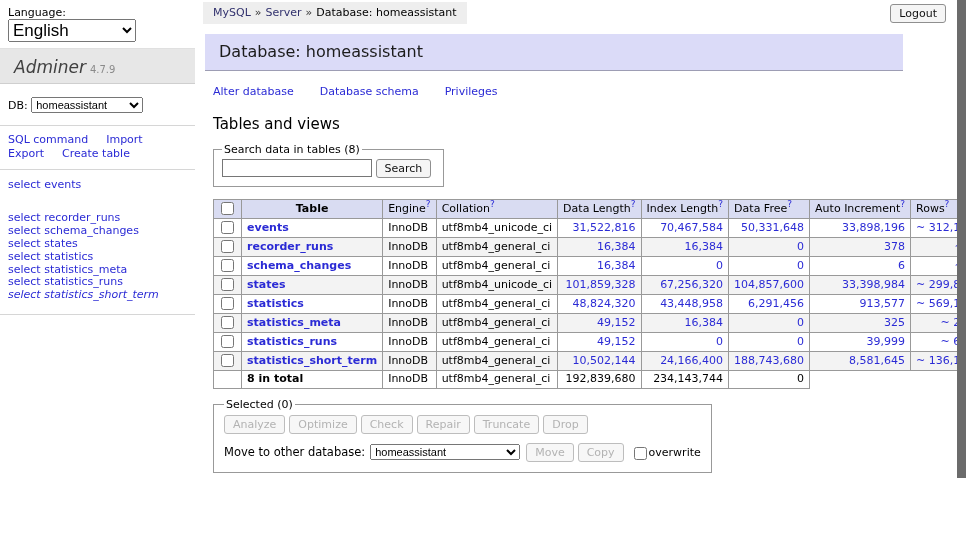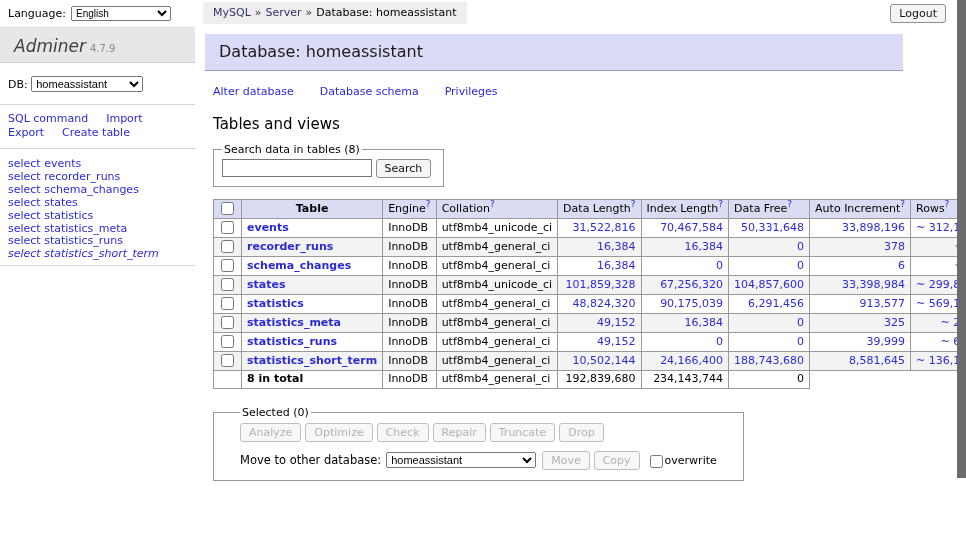--- a/index.html
+++ b/index.html
@@ -8,32 +8,32 @@
     width:966px; height:543px; position:relative; overflow:hidden;
     background:#fff; font-family:"DejaVu Sans","Liberation Sans",sans-serif;
     font-size:11px; color:#000;
   }
   a { color:#2b2bd5; text-decoration:none; cursor:pointer; }
 
   
   #sidebar { position:absolute; left:0; top:0; width:195px; height:543px; background:#fff; }
   .lang-row { padding:6px 0 6px 8px; }
   .lang-row label { margin-right:5px; }
-  .lang-row select { width:100px; font-size:10px; }
+  .lang-row select { width:128px; font-size:17px; }
   .app-head {
     background:#e7e7e7; border-bottom:1px solid #cfcfcf; border-top:1px solid #e0e0e0;
     padding:8px 0 9px 14px; height:36px;
   }
   .app-title { font-style:italic; font-size:17px; color:#404040; }
   .app-version { font-size:10px; color:#8a8a8a; margin-left:4px; }
   .db-row { padding:13px 0 12px 8px; border-bottom:1px solid #d6d6d6; }
   .db-row select { width:112px; font-size:11px; }
   .side-actions { padding:7px 0 8px 8px; border-bottom:1px solid #d6d6d6; line-height:14px; }
   .side-actions a { margin-right:18px; }
-  .side-tables { padding:9px 0 4px 8px; border-bottom:1px solid #d6d6d6; }
+  .side-tables { padding:9px 0 12px 8px; border-bottom:1px solid #d6d6d6; }
   .side-tables a { display:block; line-height:12.9px; }
 
   
   #main { position:absolute; left:195px; top:0; width:762px; height:481px; overflow:hidden; }
   #breadcrumb {
     display:inline-block; margin:2px 0 0 8px; background:#eee; padding:4px 10px 5px;
   }
   #breadcrumb a { color:#32326e; }
   #breadcrumb .crumb-sep { color:#333; margin:0 4px; }
   #logout-btn {
@@ -74,21 +74,21 @@
   td.check { text-align:center; }
   a.tbl-link { font-weight:bold; }
   td.num { text-align:right; }
   td.num a { color:#2b2bd5; }
   tbody tr.even td { background:#f3f3f3; }
   tr.total td { background:#fff; color:#000; }
   tr.total td.lbl { font-weight:bold; }
   input[type="checkbox"] { width:13px; height:13px; margin:1px 2px; vertical-align:middle; }
 
   
-  #selected-fieldset { margin-top:17px; padding:4px 26px 10px; min-width:392px; }
+  #selected-fieldset { margin-top:9px; padding:4px 10px 10px; min-width:392px; }
   .move-row { margin-top:9px; }
   .move-row label.move-label { margin-right:5px; font-size:11.5px; }
   #move-db-select { width:150px; font-size:11px; margin-right:6px; }
   .overwrite-wrap { margin-left:4px; }
 
   
   #scrollbar-track { position:absolute; right:0; top:0; width:9px; height:543px; background:#fff; }
   #scrollbar-thumb { position:absolute; right:0; top:0; width:9px; height:478px; background:#6b6b6b; }
 </style>
 </head>
@@ -104,21 +104,21 @@
   <div class="db-row">
     <label>DB:</label>
     <select><option>homeassistant</option></select>
   </div>
   <div class="side-actions">
       <div><a style="margin-right: 18px;">SQL command</a><a style="margin-right: 18px;">Import</a></div>
       <div><a style="margin-right: 18px;">Export</a><a style="margin-right: 18px;">Create table</a></div>
     </div>
   <div class="side-tables">
       <a style="display: block; line-height: 12.9px;">select events</a>
-      <a style="display: block; line-height: 12.9px;">select recorder_runs</a>
+      <a style="display: block; line-height: 12.9px; margin-top: 20px;">select recorder_runs</a>
       <a style="display: block; line-height: 12.9px;">select schema_changes</a>
       <a style="display: block; line-height: 12.9px;">select states</a>
       <a style="display: block; line-height: 12.9px;">select statistics</a>
       <a style="display: block; line-height: 12.9px;">select statistics_meta</a>
       <a style="display: block; line-height: 12.9px;">select statistics_runs</a>
       <a style="display: block; line-height: 12.9px; font-style: italic;">select statistics_short_term</a>
     </div>
 </div>
 
 <div id="main">
@@ -209,21 +209,21 @@
             <td class="num"><a>104,857,600</a></td>
             <td class="num"><a>33,398,984</a></td>
             <td class="num"><a>~ 299,833</a></td>
           </tr>
           <tr class="odd">
             <td class="check"><input type="checkbox" style=""></td>
             <td><a class="tbl-link">statistics</a></td>
             <td>InnoDB</td>
             <td>utf8mb4_general_ci</td>
             <td class="num"><a>48,824,320</a></td>
-            <td class="num"><a>90,175,039</a></td>
+            <td class="num"><a>43,448,958</a></td>
             <td class="num"><a>6,291,456</a></td>
             <td class="num"><a>913,577</a></td>
             <td class="num"><a>~ 569,159</a></td>
           </tr>
           <tr class="even">
             <td class="check"><input type="checkbox" style=""></td>
             <td><a class="tbl-link">statistics_meta</a></td>
             <td>InnoDB</td>
             <td>utf8mb4_general_ci</td>
             <td class="num"><a>49,152</a></td>

